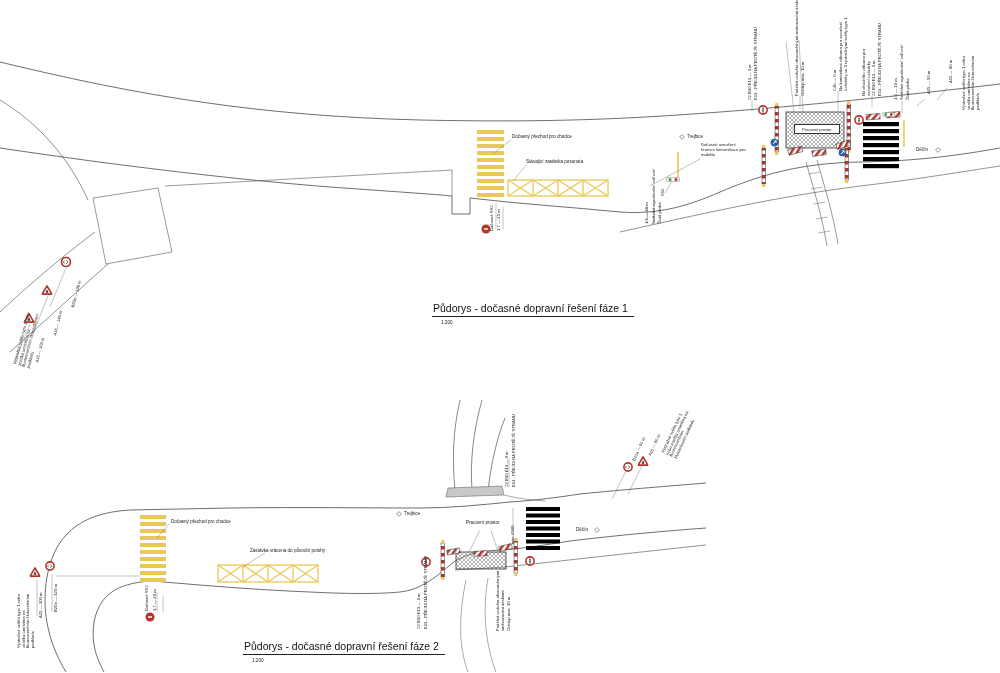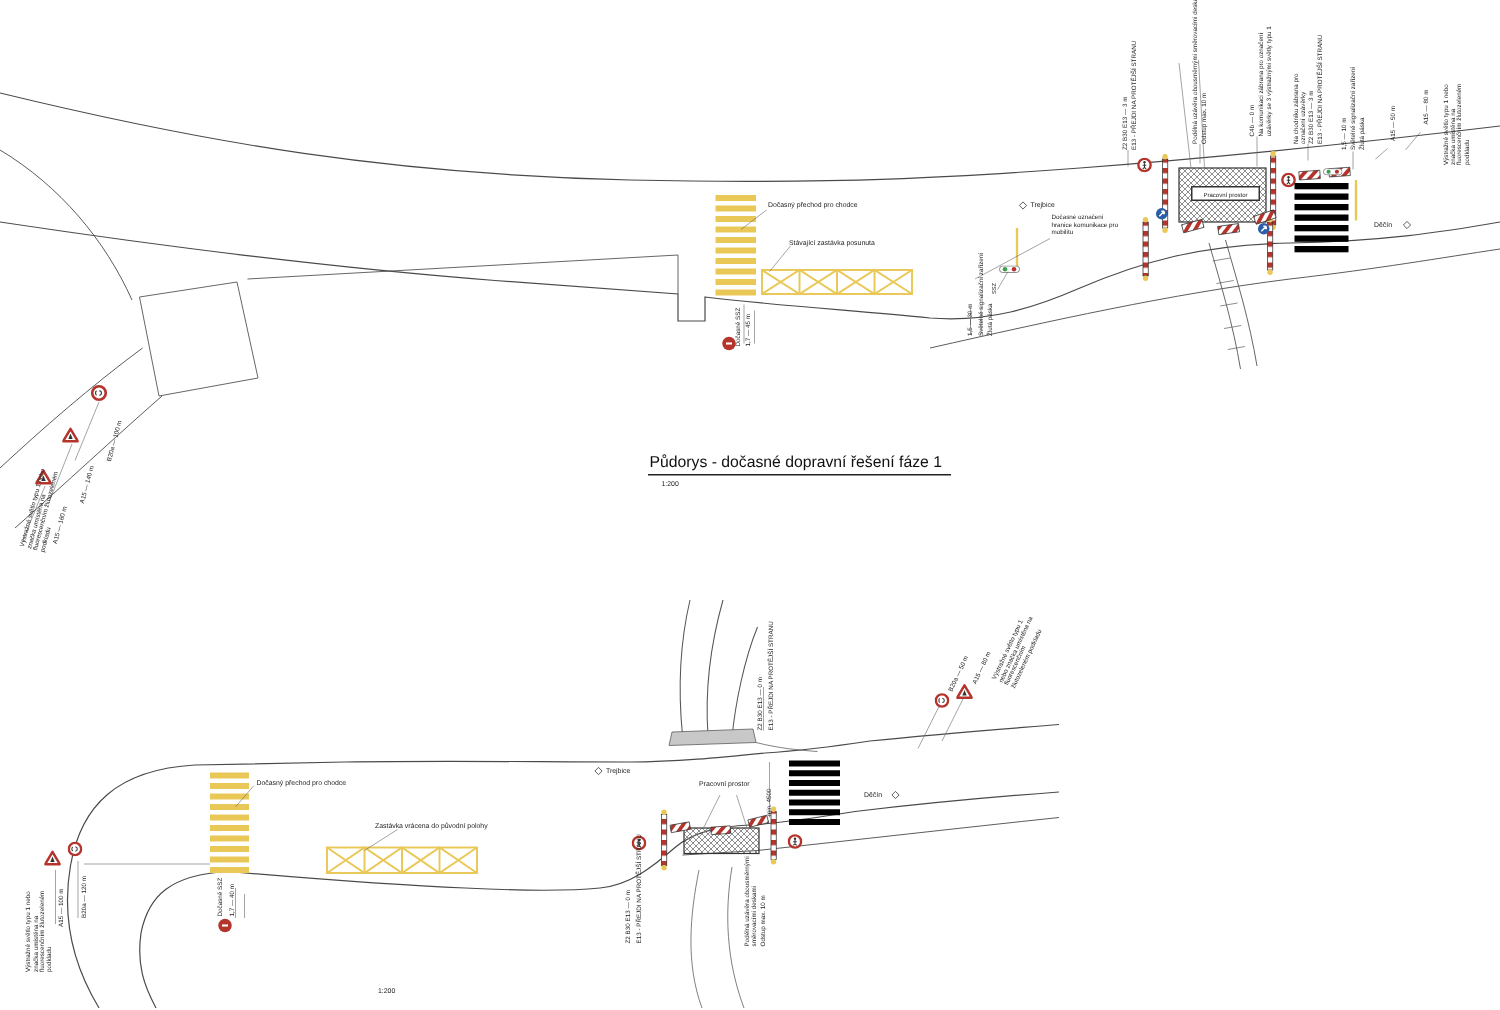--- a/index.html
+++ b/index.html
@@ -310,20 +310,21 @@
 <div class="vnote r75 wrap" style="left:13px;top:364px;width:58px;">Výstražné světlo typu 1 nebo značka umístěna na fluorescenčním žlutozeleném podkladu</div>
 
 <div class="vnote" style="left:490px;top:231px;">Dočasné SSZ</div>
 <div class="vnote" style="left:497px;top:231px;">1,7 — 45 m</div>
 <div class="vnote" style="left:661px;top:196px;font-size:3.8px;">SSZ</div>
 
 <div class="vnote" style="left:645px;top:224px;">1,5 — 30 m</div>
 <div class="vnote" style="left:652px;top:224px;">Světelné signalizační zařízení</div>
 <div class="vnote" style="left:658px;top:224px;">Žlutá páska</div>
 
+<div class="title" style="left:243px;top:640px;">Půdorys - dočasné dopravní řešení fáze 2</div>
 <div class="scale" style="left:252px;top:658px;">1:200</div>
 
 <div class="lbl" style="left:171px;top:519px;">Dočasný přechod pro chodce</div>
 <div class="lbl" style="left:250px;top:548px;">Zastávka vrácena do původní polohy</div>
 <div class="lbl" style="left:466px;top:520px;">Pracovní prostor</div>
 <div class="lbl" style="left:404px;top:511px;">Trejbice</div>
 <div class="lbl" style="left:576px;top:527px;">Děčín</div>
 
 <div class="vnote" style="left:505px;top:487px;">Z2  B30  E13 — 0 m</div>
 <div class="vnote" style="left:512px;top:487px;">E13 - PŘEJDI NA PROTĚJŠÍ STRANU</div>

